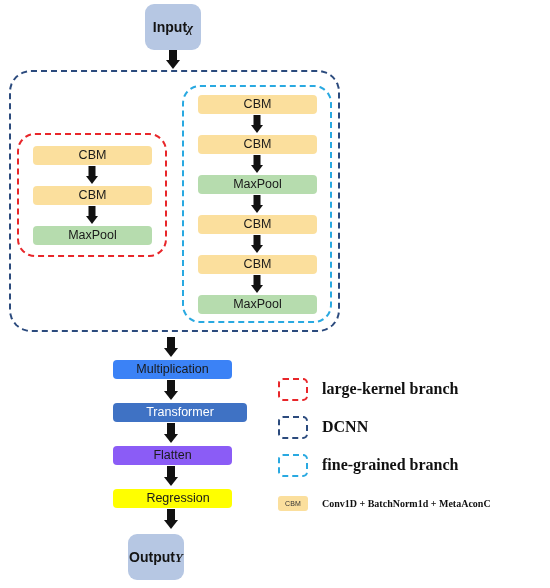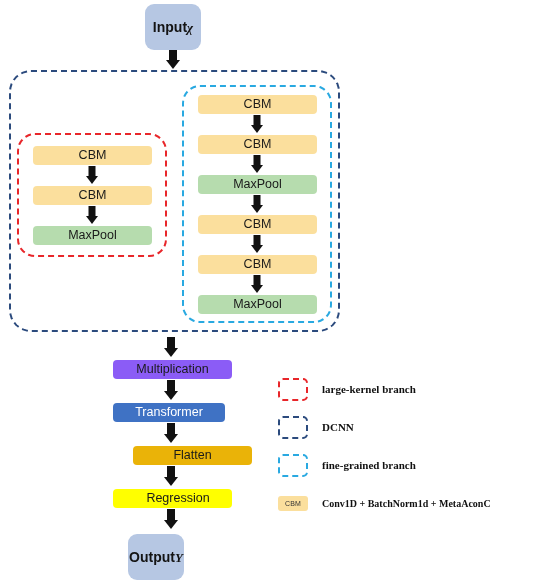--- a/index.html
+++ b/index.html
@@ -51,23 +51,23 @@
   }
 
   
   .bar {
     border-radius: 4px;
     font-size: 12.5px;
     font-weight: 400;
   }
   .bar-cbm      { background: #fbdf9d; }
   .bar-maxpool  { background: #b6dcae; }
-  .bar-mult     { background: #8b5cf6; }
+  .bar-mult     { background: #3b82f6; }
   .bar-trans    { background: #3f72c4; color: #ffffff; }
-  .bar-flat     { background: #eab308; margin-left: 20px; }
+  .bar-flat     { background: #8b5cf6; }
   .bar-reg      { background: #ffff00; }
 
   
   .group {
     position: absolute;
     box-sizing: border-box;
     border-style: dashed;
     border-width: 2px;
     border-radius: 22px;
     background: transparent;
@@ -135,21 +135,21 @@
     justify-content: center;
     font-size: 7px;
     font-family: "Liberation Sans", sans-serif;
     color: #333;
     letter-spacing: 0.2px;
   }
   .legend-label {
     margin-left: 14px;
     font-family: "Liberation Serif", serif;
     font-weight: 700;
-    font-size: 11px;
+    font-size: 16px;
     color: #111111;
     white-space: nowrap;
   }
   .legend-row.cbm-row .legend-label { font-size: 10px; text-align: right; }
 </style>
 </head>
 <body>
 
 <div id="canvas">
 
@@ -239,21 +239,21 @@
   </div>
 
   <div class="node bar bar-mult" style="left:113px; top:360px; width:119px; height:19px;">
     <span>Multiplication</span>
   </div>
   <div class="arrow" style="left:171px; top:380px;">
     <div class="shaft" style="width:8px; height:12px;"></div>
     <div class="head" style="top:11px;"></div>
   </div>
 
-  <div class="node bar bar-trans" style="left:113px; top:403px; width:112px; height:19px;">
+  <div class="node bar bar-trans" style="left:113px; top:403px; width:134px; height:19px;">
     <span>Transformer</span>
   </div>
   <div class="arrow" style="left:171px; top:423px;">
     <div class="shaft" style="width:8px; height:12px;"></div>
     <div class="head" style="top:11px;"></div>
   </div>
 
   <div class="node bar bar-flat" style="left:113px; top:446px; width:119px; height:19px;">
     <span>Flatten</span>
   </div>

